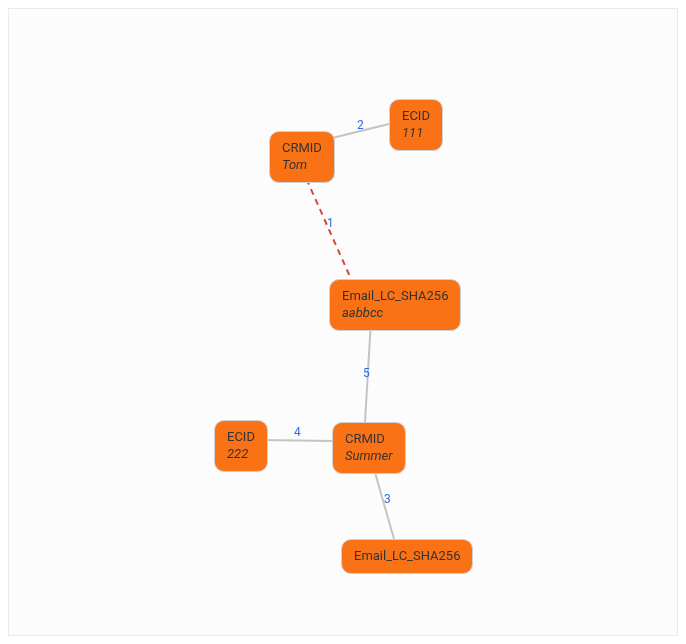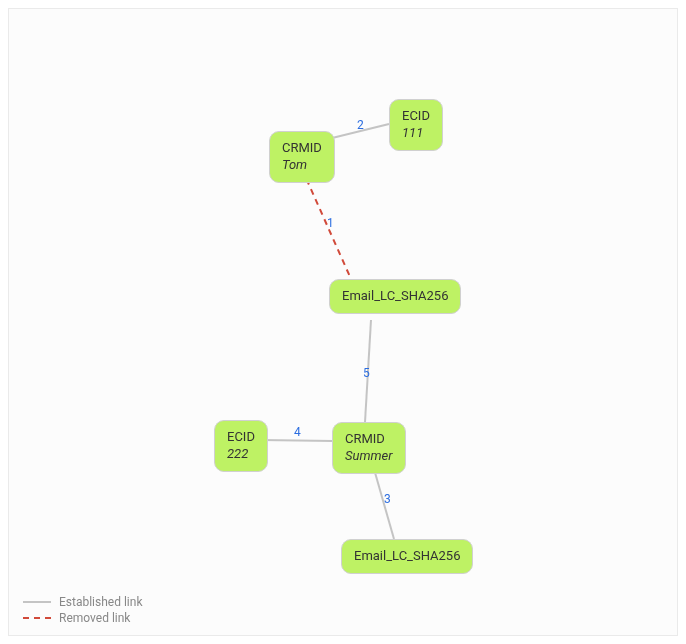--- a/index.html
+++ b/index.html
@@ -14,21 +14,21 @@
   position: absolute;
   left: 8px;
   top: 8px;
   width: 670px;
   height: 628px;
   border: 1px solid #eaeaea;
   background: #fcfcfc;
 }
 .node {
   position: absolute;
-  background: #bef264;
+  background: #f97316;
   border: 1px solid #d0d0d0;
   border-radius: 10px;
   padding: 8px 12px;
   font-size: 13px;
   color: #333;
   line-height: 1.3;
   white-space: nowrap;
 }
 .node .ntype { display: block; }
 .node .nval { display: block; font-style: italic; }
@@ -110,40 +110,31 @@
     <span class="nval">Tom</span>
   </div>
 
   <div class="node" style="left:380px; top:90px;">
     <span class="ntype">ECID</span>
     <span class="nval">111</span>
   </div>
 
   <div class="node" style="left:320px; top:270px;">
     <span class="ntype">Email_LC_SHA256</span>
+    <span class="nval">aabbcc</span>
   </div>
 
   <div class="node" style="left:323px; top:413px;">
     <span class="ntype">CRMID</span>
     <span class="nval">Summer</span>
   </div>
 
   <div class="node" style="left:205px; top:411px;">
     <span class="ntype">ECID</span>
     <span class="nval">222</span>
   </div>
 
   <div class="node" style="left:332px; top:530px;">
     <span class="ntype">Email_LC_SHA256</span>
   </div>
 
-  <div class="legend">
-    <div class="legend-row">
-      <span class="legend-swatch solid"></span>
-      <span>Established link</span>
-    </div>
-    <div class="legend-row">
-      <span class="legend-swatch dashed"></span>
-      <span>Removed link</span>
-    </div>
-  </div>
 
 </div>
 
 </body></html>

